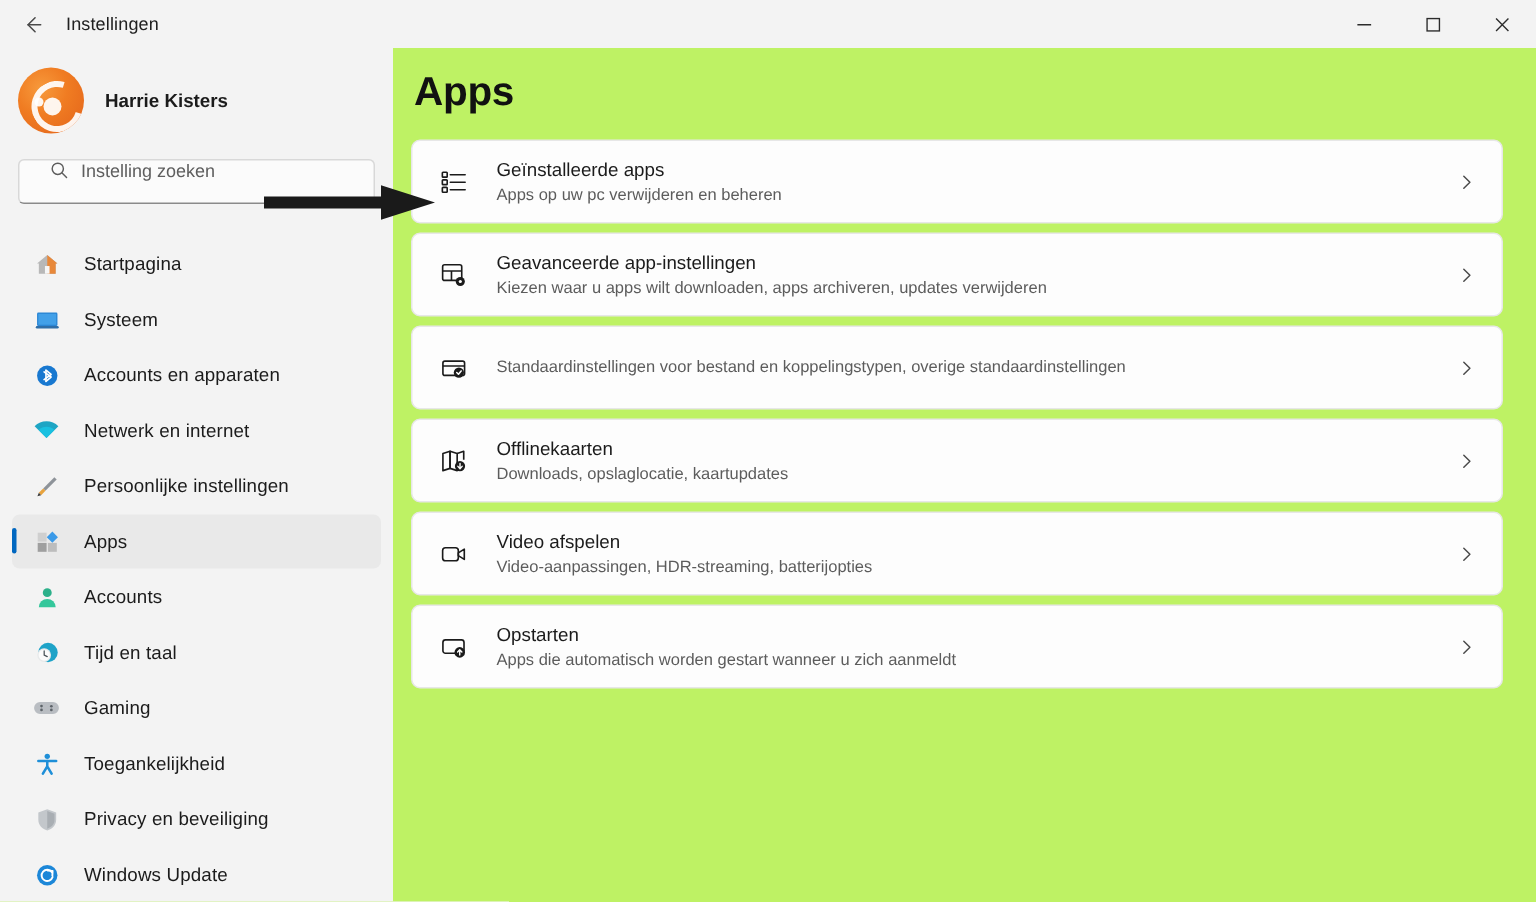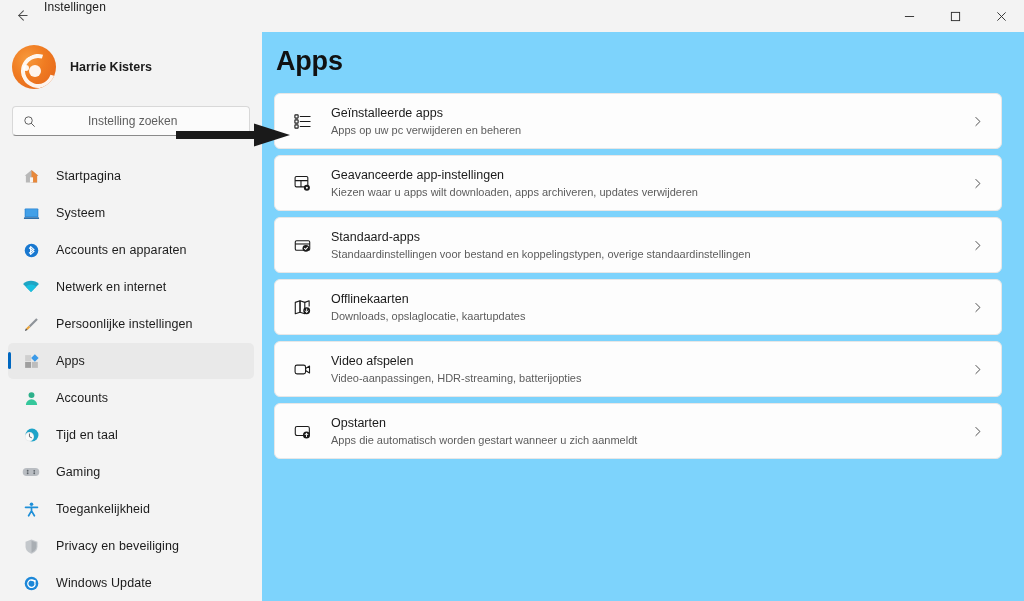--- a/index.html
+++ b/index.html
@@ -9,20 +9,21 @@
     font-family: "Liberation Sans", sans-serif;
     background: #f3f3f3;
     color: #1b1b1b;
     -webkit-font-smoothing: antialiased;
   }
 
   
   .titlebar {
     height: 32px;
     display: flex;
+    align-items: center;
     background: #f3f3f3;
     position: relative;
     user-select: none;
   }
   .tb-back {
     width: 34px; height: 30px;
     margin-left: 4px;
     display: flex; align-items: center; justify-content: center;
     border-radius: 4px;
     color: #4a4a4a;
@@ -37,21 +38,21 @@
     position: absolute; right: 0; top: 0;
     display: flex; height: 32px;
   }
   .tb-btn {
     width: 46px; height: 32px;
     display: flex; align-items: center; justify-content: center;
     color: #2b2b2b;
   }
 
   
-  .shell { display: flex; height: 569px; background: #7dd3fc; }
+  .shell { display: flex; height: 569px; background: #bef264; }
 
   
   .sidebar {
     width: 262px;
     flex: 0 0 262px;
     background: #f3f3f3;
     padding-top: 6px;
     position: relative;
   }
   .profile {
@@ -97,25 +98,24 @@
     margin: 10px 12px 0 12px;
     position: relative;
     height: 30px;
   }
   .searchbox {
     width: 100%; height: 30px;
     background: #fbfbfb;
     border: 1px solid #d8d8d8;
     border-bottom: 1px solid #8a8a8a;
     border-radius: 4px;
-    display: flex; align-items: center;
-    padding-left: 10px;
+    display: flex; align-items: flex-start;
+    padding-left: 20px;
     font-size: 12px;
     color: #5d5d5d;
-    gap: 44px;
   }
   .search-icon { margin-right: 8px; color: #5d5d5d; display:flex; }
   .search-ph { color: #5e5e5e; font-size: 12px; }
 
   
   .annot-arrow {
     position: absolute;
     left: 176px; top: 120px;
     width: 116px; height: 30px;
     z-index: 50;
@@ -430,21 +430,20 @@
       <div class="card">
         <span class="card-ico">
           <svg width="19" height="19" viewBox="0 0 20 20" fill="none" stroke="currentColor" stroke-width="1.15">
             <path d="M2.4 6.4 A1.4 1.4 0 0 1 3.8 5 H16.2 A1.4 1.4 0 0 1 17.6 6.4 V13.6 A1.4 1.4 0 0 1 16.2 15 H3.8 A1.4 1.4 0 0 1 2.4 13.6 Z"></path>
             <path d="M2.4 8.4 H17.6"></path>
             <circle cx="13.6" cy="13" r="3.6" fill="currentColor" stroke="none"></circle>
             <path d="M12.1 13 L13.3 14.2 L15.2 11.9" stroke="#fdfdfd" stroke-width="1.1" stroke-linecap="round" stroke-linejoin="round"></path>
           </svg>
         </span>
         <span class="card-text">
-          <span class="card-title" style="display:block">Standaard-apps</span>
           <span class="card-sub" style="display:block">Standaardinstellingen voor bestand en koppelingstypen, overige standaardinstellingen</span>
         </span>
         <span class="chev">
           <svg width="13" height="13" viewBox="0 0 16 16" fill="none" stroke="currentColor" stroke-width="1.2">
               <path d="M6 3 L11 8 L6 13" stroke-linecap="round" stroke-linejoin="round"></path>
             </svg>
         </span>
       </div>
 
       <div class="card">

